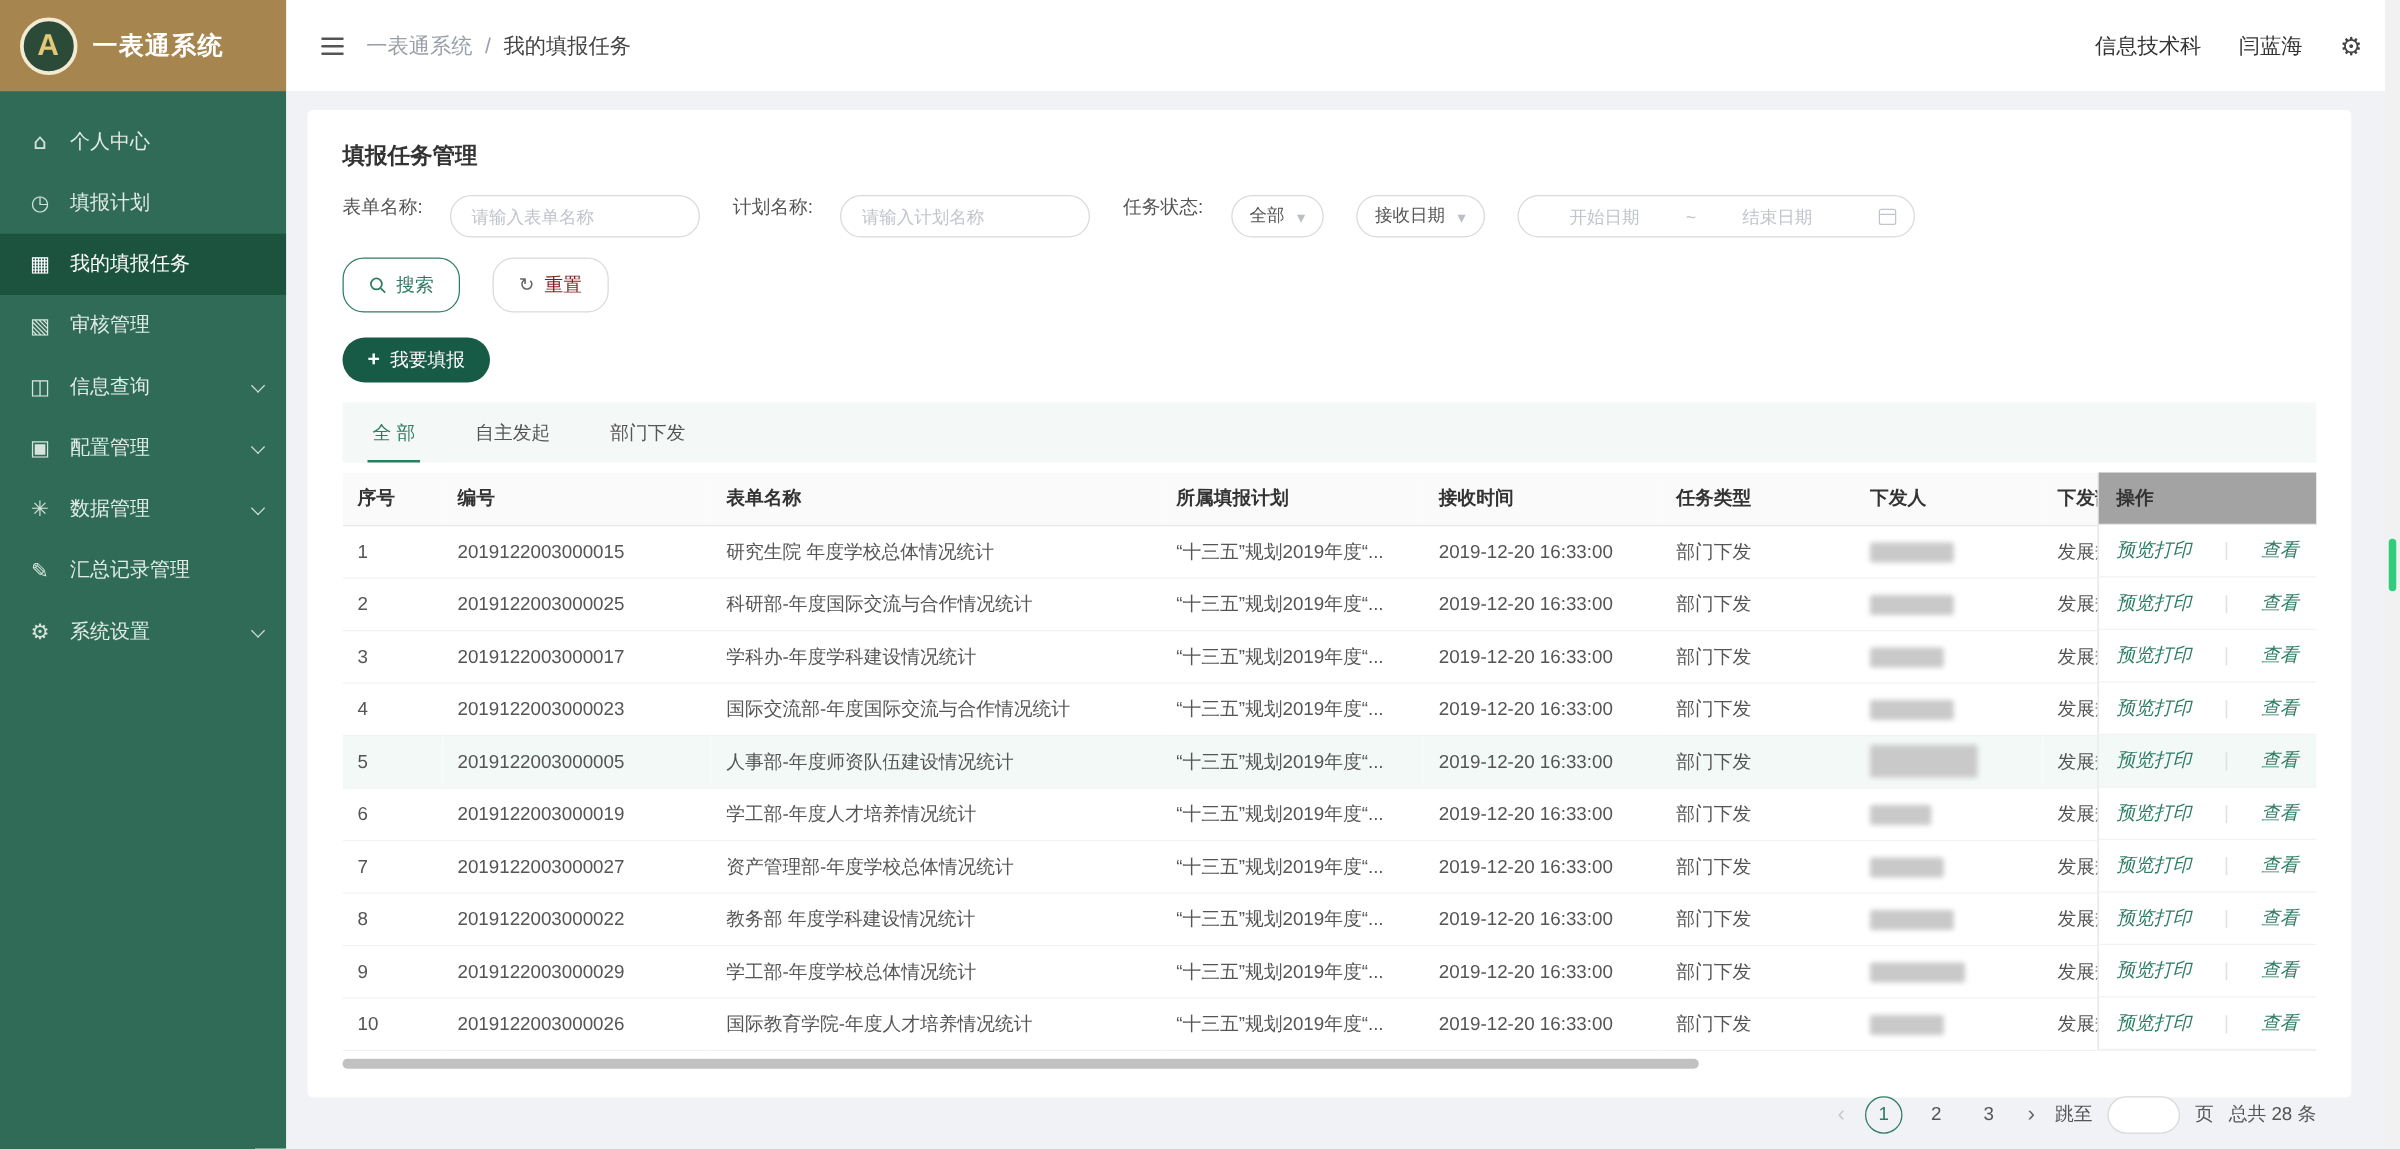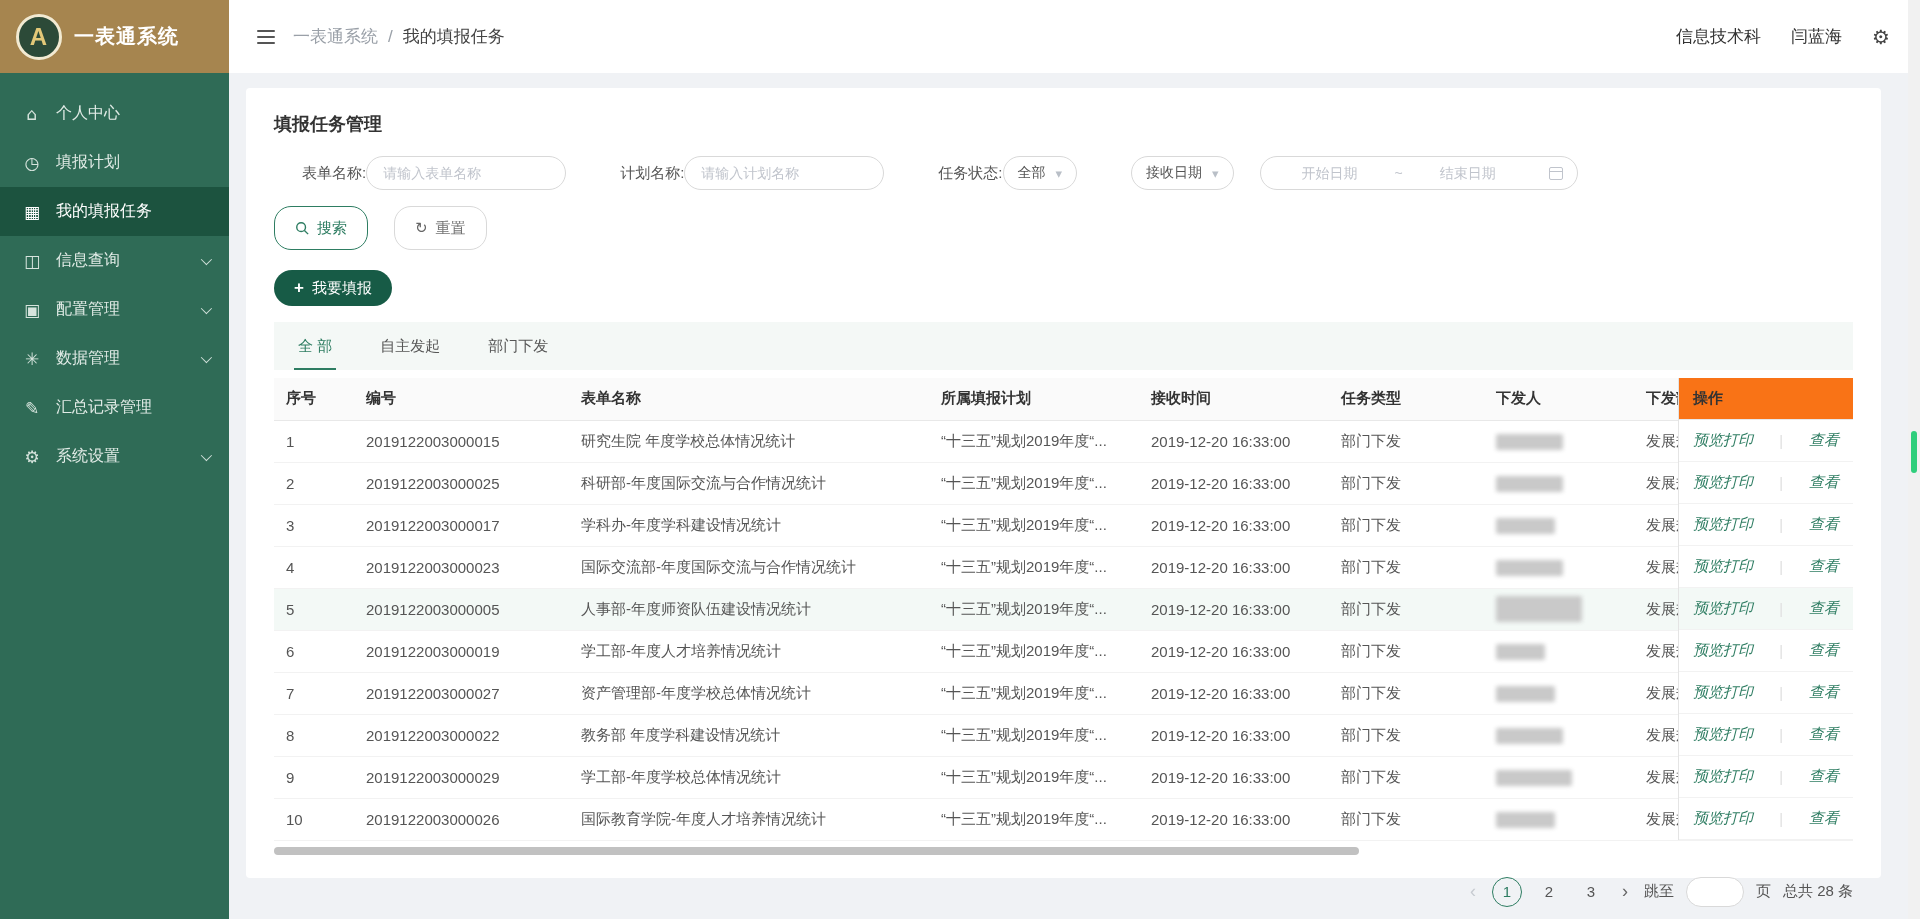--- a/index.html
+++ b/index.html
@@ -40,36 +40,36 @@
   .gear { font-family:"DejaVu Sans",sans-serif; font-size:20px; color:#444; cursor:pointer; }
   .gear::before { content:"⚙"; }
 
   .content { flex:1; padding:15px 39px 0 17px; background:#f0f2f5; }
   .card { background:#fff; border-radius:4px; height:790px; padding:24px 28px 18px 28px; position:relative; }
 
   .page-title { font-size:18px; font-weight:bold; color:#333; margin-bottom:20px; }
 
   
   .filter-row { display:flex; align-items:center; gap:26px; margin-bottom:16px; }
-  .f-group { display:flex; align-items:center; gap:0;margin-left:28px; }
+  .f-group { display:flex; gap:22px; }
   .f-label { font-size:15px; color:#555; white-space:nowrap; }
   .pill-input { height:34px; width:200px; border:1px solid #d9d9d9; border-radius:17px; padding:0 16px; font-size:14px; color:#333; outline:none; background:#fff; font-family:inherit; }
   .pill-input::placeholder { color:#c0c4cc; }
   .pill-select { height:34px; border:1px solid #d9d9d9; border-radius:17px; padding:0 14px; display:flex; align-items:center; gap:10px; font-size:14px; color:#555; background:#fff; cursor:pointer; }
   .chev-down::after { content:"▾"; font-family:"DejaVu Sans",sans-serif; color:#b9bfc7; font-size:13px; }
   .range-picker { height:34px; width:318px; border:1px solid #d9d9d9; border-radius:17px; padding:0 14px; display:flex; align-items:center; gap:10px; background:#fff; }
   .range-picker input { border:none; outline:none; width:110px; font-size:14px; text-align:center; color:#333; font-family:inherit; }
   .range-picker input::placeholder { color:#c0c4cc; }
   .range-sep { color:#c0c4cc; font-size:14px; }
   .cal-icon { width:14px; height:13px; border:1px solid #c0c4cc; border-radius:2px; position:relative; margin-left:auto; }
   .cal-icon::before { content:""; position:absolute; left:0; right:0; top:3px; height:1px; background:#c0c4cc; }
 
   .btn { height:44px; border-radius:17px; display:inline-flex; align-items:center; gap:8px; padding:0 20px; font-size:15px; cursor:pointer; background:#fff; }
   .btn-search { border:1px solid #2e7d62; color:#2e7d62; }
-  .btn-reset { border:1px solid #d9d9d9; color:#737373; }
+  .btn-reset { border:1px solid #d9d9d9; color:#7f1d1d; }
   .refresh-ic::before { content:"↻"; font-family:"DejaVu Sans",sans-serif; font-size:15px; color:#666; }
   .btn-fill { height:36px; background:#175b46; border:none; color:#fff; border-radius:18px; padding:0 20px; font-size:15px; display:inline-flex; align-items:center; gap:8px; cursor:pointer; margin:4px 0 16px 0; font-family:inherit; }
   .plus-ic::before { content:"+"; font-size:17px; font-weight:bold; }
 
   
   .tabs { display:flex; background:#f4f8f6; height:48px; margin-bottom:8px; }
   .tab { padding:0 24px; display:flex; align-items:center; font-size:15px; color:#555; cursor:pointer; position:relative; }
   .tab.active { color:#2e7d62; }
   .tab.active::after { content:""; position:absolute; left:20px; right:20px; bottom:0; height:2px; background:#2e7d62; }
 
@@ -83,21 +83,21 @@
   tbody tr { cursor:pointer; }
   tbody tr:nth-child(5) { background:#f3f9f6; }
   .redacted { display:inline-block; height:16px; border-radius:2px; background:#c9c9c9; filter:blur(2px); vertical-align:middle; }
   tbody tr:nth-child(1) .redacted{width:67px;} tbody tr:nth-child(2) .redacted{width:67px;}
   tbody tr:nth-child(3) .redacted{width:59px;} tbody tr:nth-child(4) .redacted{width:67px;}
   tbody tr:nth-child(5) .redacted{width:86px;height:26px;} tbody tr:nth-child(6) .redacted{width:49px;}
   tbody tr:nth-child(7) .redacted{width:59px;} tbody tr:nth-child(8) .redacted{width:67px;}
   tbody tr:nth-child(9) .redacted{width:76px;} tbody tr:nth-child(10) .redacted{width:59px;}
 
   .action-col { position:absolute; top:0; right:0; width:175px; height:462px; background:#fff; border-left:1px solid #e4e4e4; }
-  .action-head { height:42px; background:#f97316; border-bottom:1px solid #e8e8e8; display:flex; align-items:center; padding:0 14px; font-size:15px; font-weight:bold; color:#333; }
+  .action-head { height:42px; background:#a3a3a3; border-bottom:1px solid #e8e8e8; display:flex; align-items:center; padding:0 14px; font-size:15px; font-weight:bold; color:#333; }
   .action-row { height:42px; border-bottom:1px solid #f2f2f2; display:flex; align-items:center; gap:26px; padding:0 14px; font-size:15px;font-style:italic; }
   .action-col > div:nth-child(6) { background:#f3f9f6; }
   .link { color:#2e7d62; cursor:pointer; text-decoration:none; }
   .sep { color:#e0e0e0; }
 
   .h-scroll { height:8px; margin-top:6px; position:relative; }
   .h-thumb { position:absolute; left:0; top:0; height:8px; width:1085px; background:#c1c1c1; border-radius:4px; cursor:pointer; }
 
   
   .pagination { display:flex; align-items:center; justify-content:flex-end; gap:12px; margin-top:22px; font-size:15px; color:#555; }
@@ -128,20 +128,24 @@
         <span class="mi ic-home"></span>
         <span>个人中心</span>
       </div>
       <div class="menu-item">
         <span class="mi ic-clock"></span>
         <span>填报计划</span>
       </div>
       <div class="menu-item active">
         <span class="mi ic-tasks"></span>
         <span>我的填报任务</span>
+      </div>
+      <div class="menu-item">
+        <span class="mi ic-audit"></span>
+        <span>审核管理</span>
       </div>
       <div class="menu-item">
         <span class="mi ic-info"></span>
         <span>信息查询</span>
         <span class="chev"></span>
       </div>
       <div class="menu-item">
         <span class="mi ic-config"></span>
         <span>配置管理</span>
         <span class="chev"></span>

